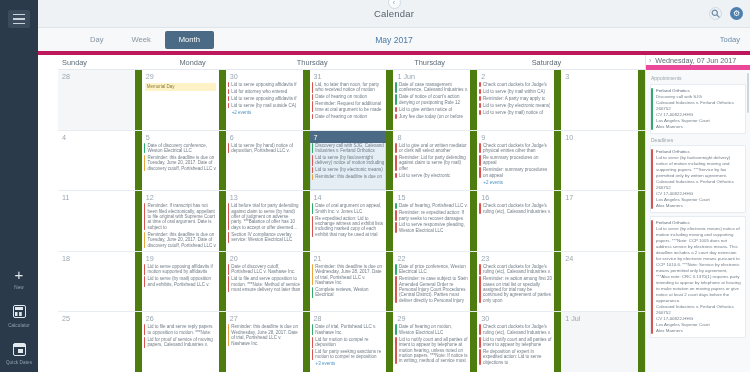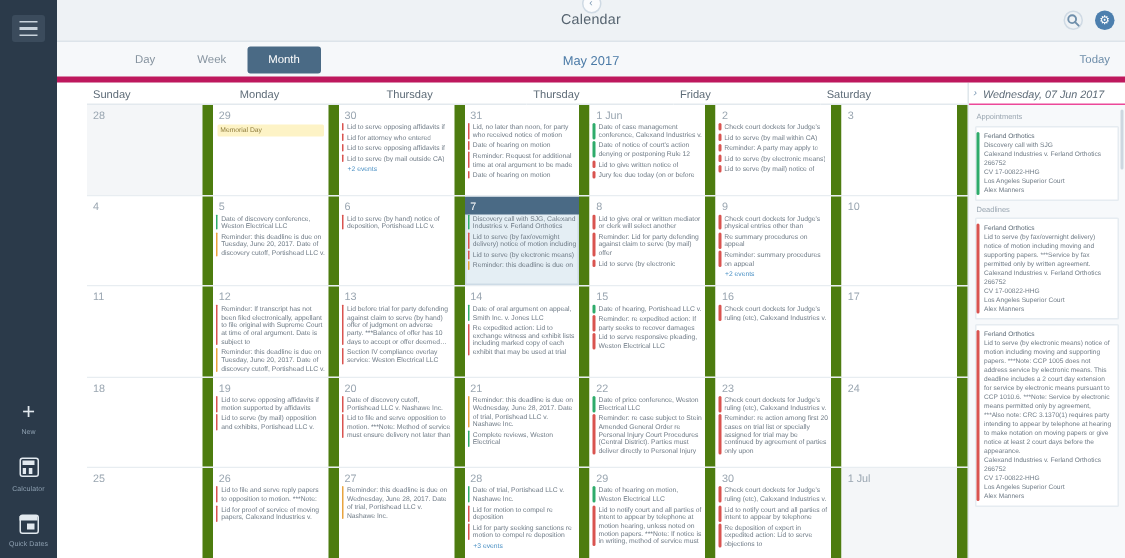--- a/index.html
+++ b/index.html
@@ -169,21 +169,21 @@
   .more { font-size: 4.5px; color: #4a90c4; padding-left: 4px; cursor: pointer; }
 
   
   .side {
     flex: 0 0 105px; width: 105px; background: #f7f9fb;
     border-left: 1px solid #e0e7ec; display: flex; flex-direction: column;
     min-height: 0;
   }
   .side-head {
     height: 15px; flex: 0 0 15px; display: flex; align-items: center; gap: 4px;
-    padding-left: 3px; border-bottom: 1px solid #ec4899; background:#ffffff;font-style:italic;
+    padding-left: 3px; border-bottom: 5px solid #ec4899; background:#ffffff;
   }
   .side-collapse { color: #7d9ab5; font-size: 7px; cursor: pointer; }
   .side-date { font-size: 7.2px; color: #5d6b77; }
   .side-body { flex: 1; overflow: hidden; padding: 3px 4px 0 4px; position: relative; }
   .sec-title { font-size: 5px; color: #9aa6b1; margin: 2px 0 2.5px 1px; }
   .scard {
     background: #ffffff; border: 1px solid #e6ecf1; border-radius: 1px;
     display: flex; gap: 3px; padding: 3px 3px 3px 0; margin-bottom: 3px;
   }
   .scard .sbar { flex: 0 0 2px; border-radius: 1px; }
@@ -257,21 +257,20 @@
     </div>
 
     <div class="content">
 
       <div class="cal">
         <div class="dow-row" id="dow-row">
             <div class="dow">Sunday</div>
             <div class="dow">Monday</div>
             <div class="dow">Thursday</div>
             <div class="dow">Thursday</div>
-            <div class="dow">Friday</div>
             <div class="dow">Saturday</div>
           </div>
         <div class="weeks" id="weeks">
             <div class="wrow">
               <div class="cell out">
                 <div class="daynum">28</div>
                 <div class="evts"></div>
               </div>
               <div class="cell">
                 <div class="daynum">29</div>

